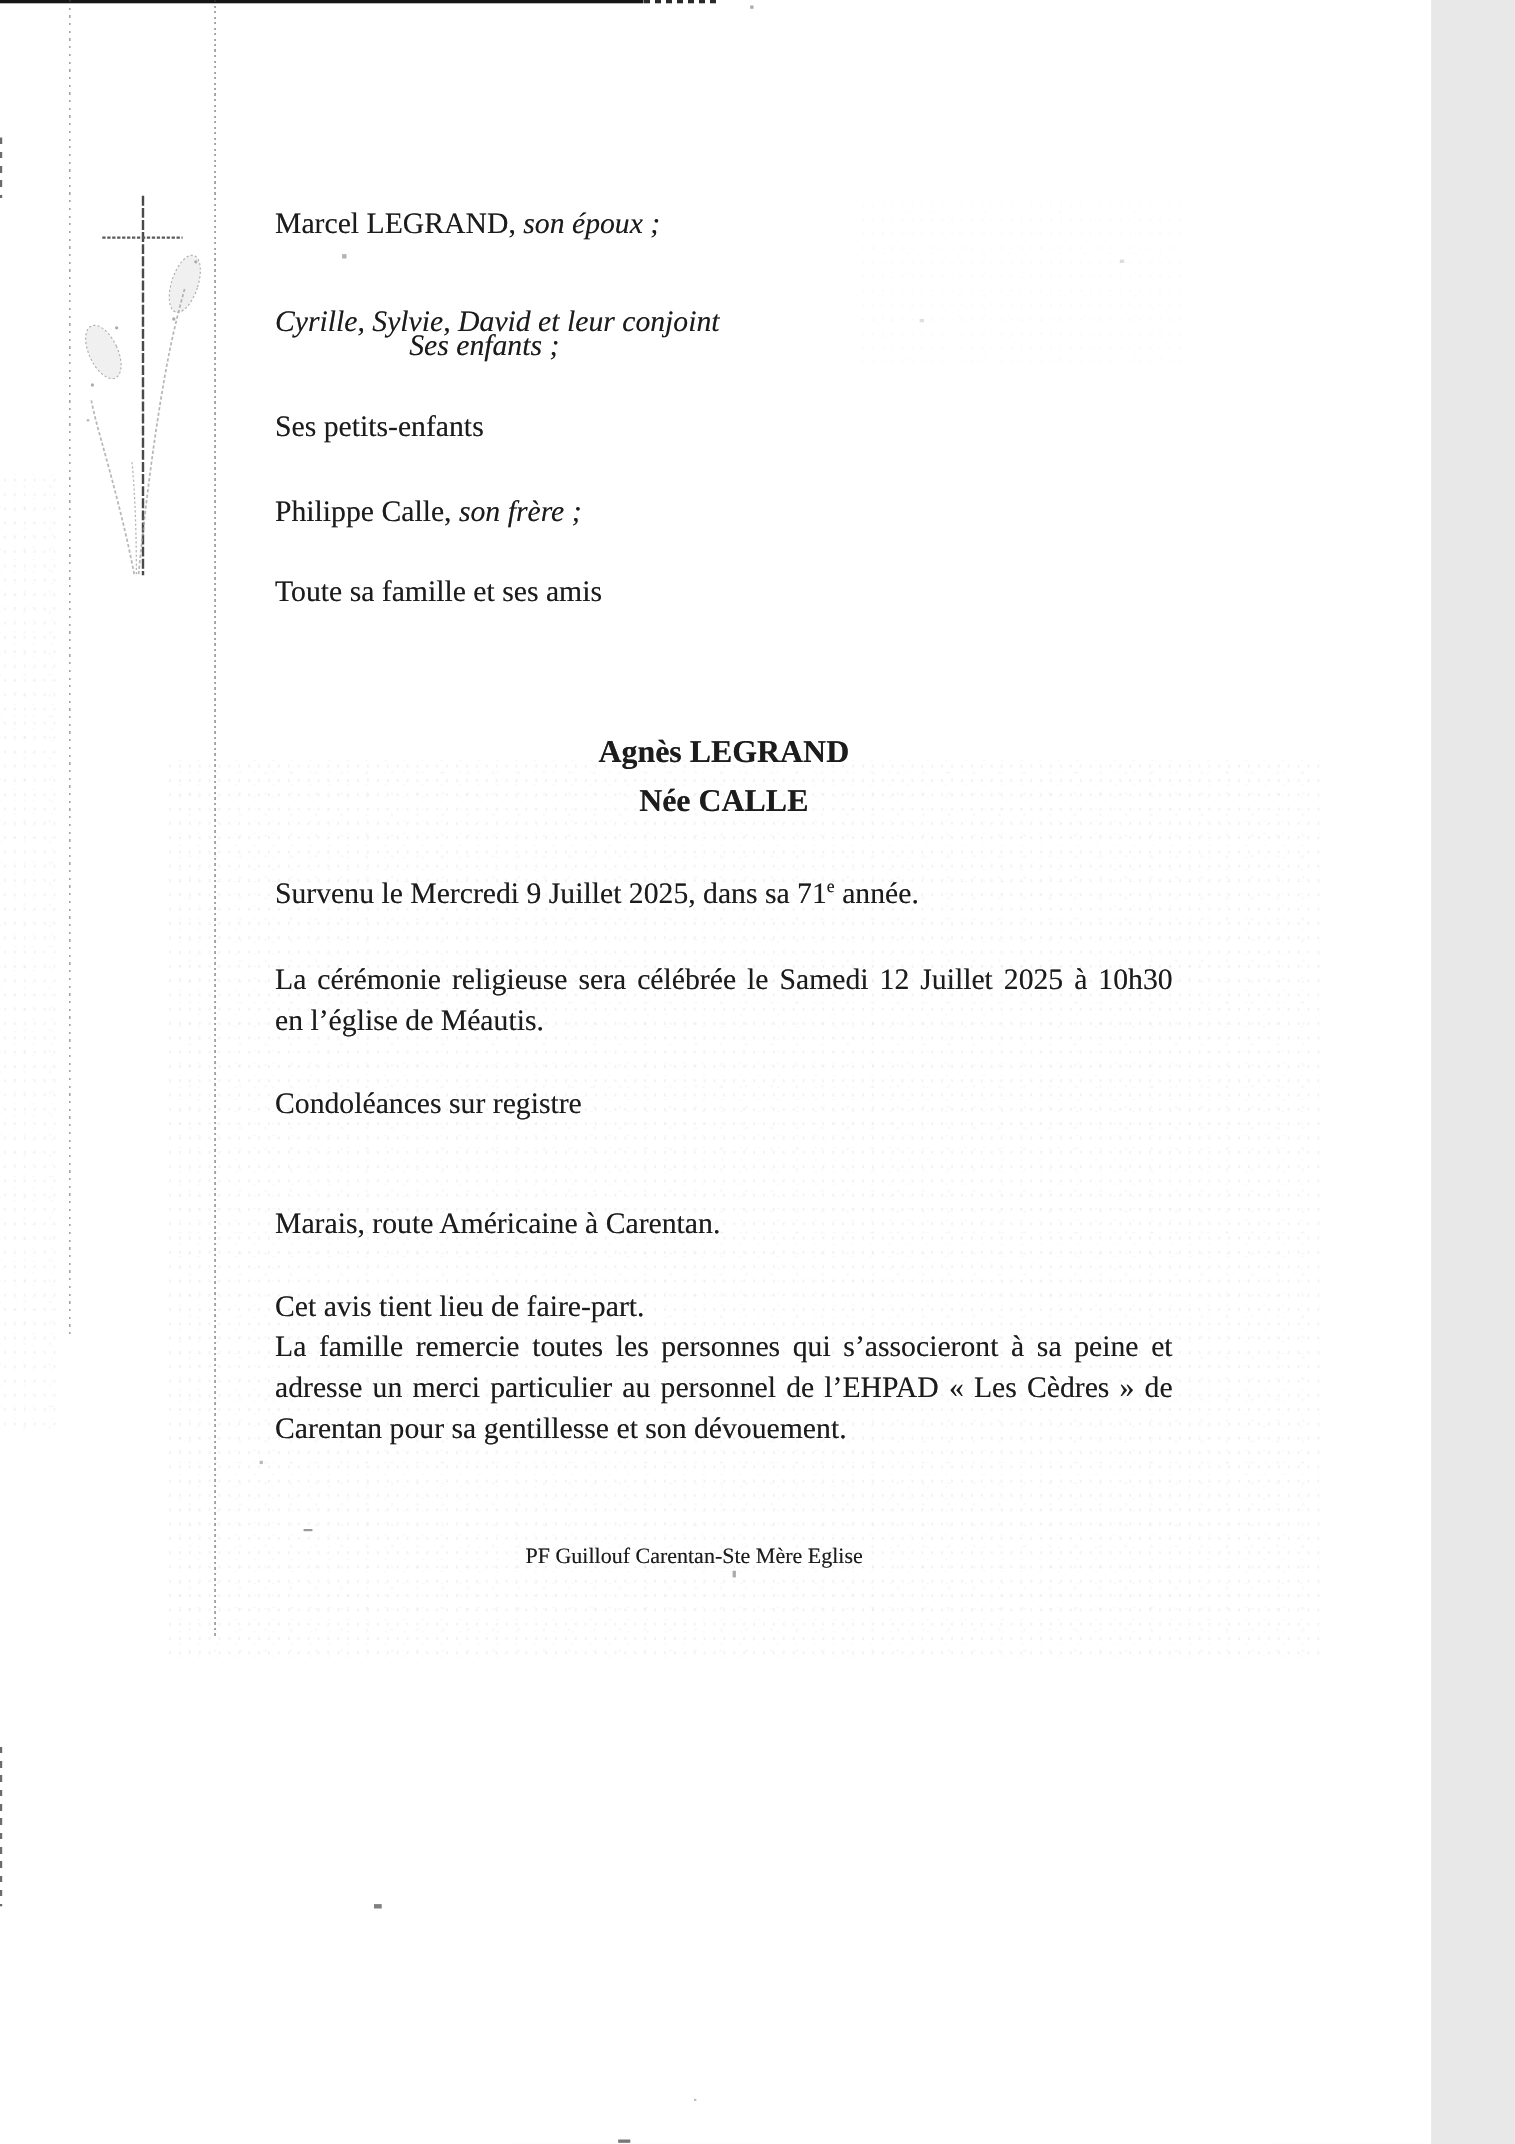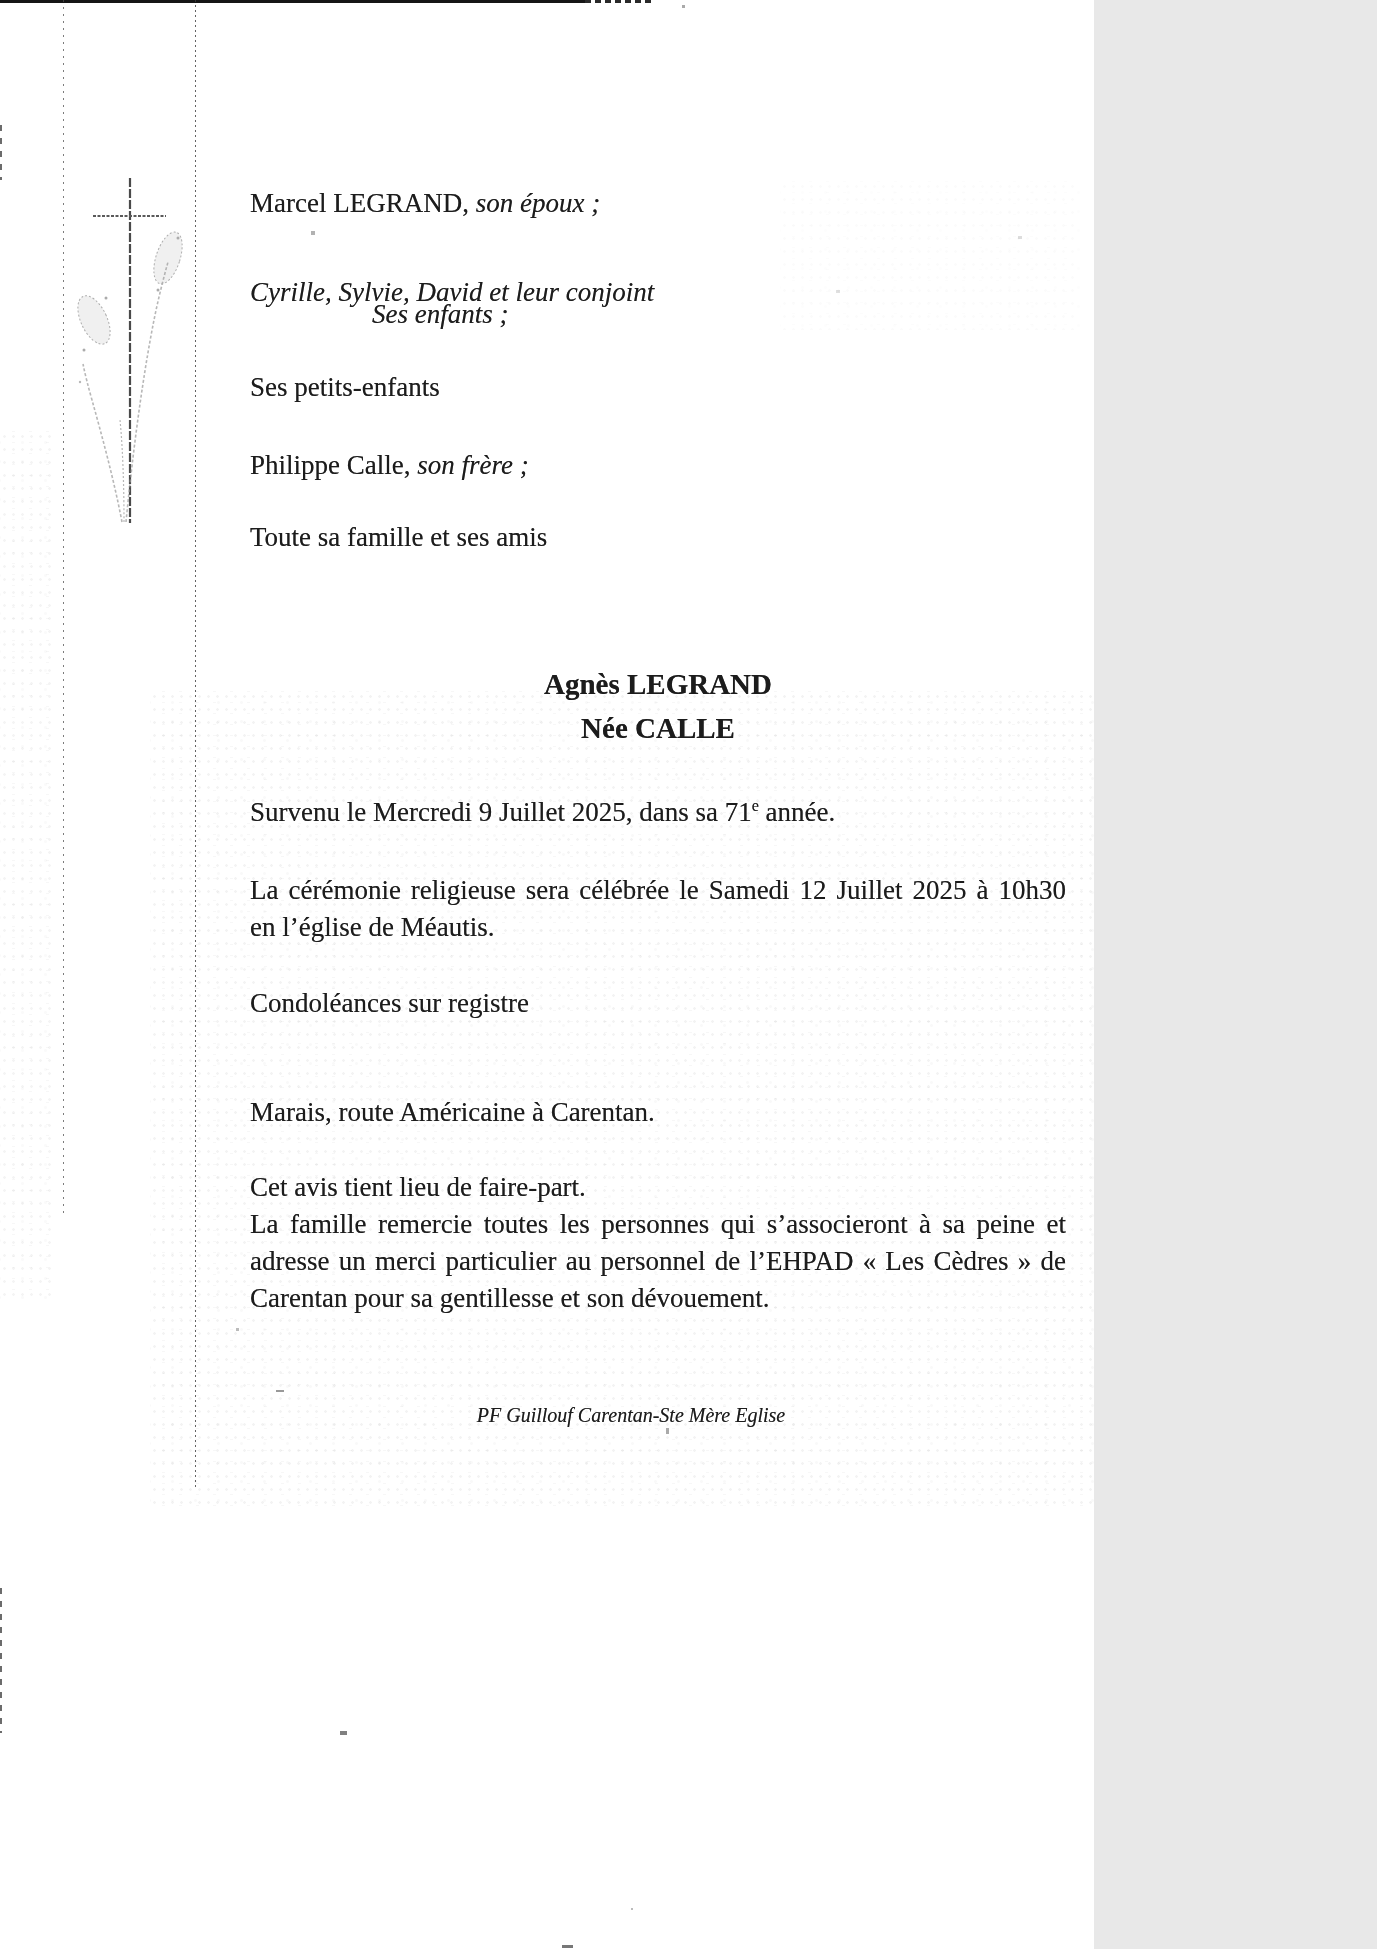--- a/index.html
+++ b/index.html
@@ -1,18 +1,18 @@
 <!DOCTYPE html>
 <html><head>
 <meta charset="utf-8">
 <style>
   html,body{margin:0;padding:0;background:#e8e8e8;}
   .page{
     position:relative;
-    width:1094px;height:1949px;
+    width:1301px;height:1949px;
     background:#ffffff;
     overflow:hidden;
     font-family:"Liberation Serif", serif;
     color:#1c1c1c;
   }
   .txt{
     position:absolute;
     left:250px;
     width:816px;
     font-size:27px;
@@ -122,21 +122,21 @@
 
   <div class="txt" style="top:985px;">Condoléances sur registre</div>
 
   <div class="txt" style="top:1094px;">Marais, route Américaine à Carentan.</div>
 
   <div class="txt" style="top:1169px;">Cet avis tient lieu de faire-part.</div>
   <div class="txt jline" style="top:1206px;">La famille remercie toutes les personnes qui s’associeront à sa peine et</div>
   <div class="txt" style="top:1280px;">Carentan pour sa gentillesse et son dévouement.</div>
   <div class="txt jline" style="top:1243px;">adresse un merci particulier au personnel de l’EHPAD « Les Cèdres » de</div>
 
-  <div class="footer-line" style="top:1404px;font-style:italic;">PF Guillouf Carentan-Ste Mère Eglise</div>
+  <div class="footer-line" style="top:1404px;">PF Guillouf Carentan-Ste Mère Eglise</div>
 
   <div class="speck" style="left:311px;top:231px;width:4px;height:4px;opacity:.45;"></div>
   <div class="speck" style="left:1018px;top:236px;width:4px;height:3px;opacity:.2;"></div>
   <div class="speck" style="left:836px;top:290px;width:4px;height:3px;opacity:.18;"></div>
   <div class="speck" style="left:236px;top:1328px;width:3px;height:3px;opacity:.4;"></div>
   <div class="speck" style="left:276px;top:1390px;width:8px;height:2px;opacity:.6;"></div>
   <div class="speck" style="left:666px;top:1428px;width:3px;height:6px;opacity:.5;"></div>
   <div class="speck" style="left:340px;top:1731px;width:7px;height:4px;opacity:.75;"></div>
   <div class="speck" style="left:631px;top:1908px;width:2px;height:2px;opacity:.4;"></div>
   <div class="speck" style="left:562px;top:1945px;width:11px;height:3px;opacity:.8;"></div>

